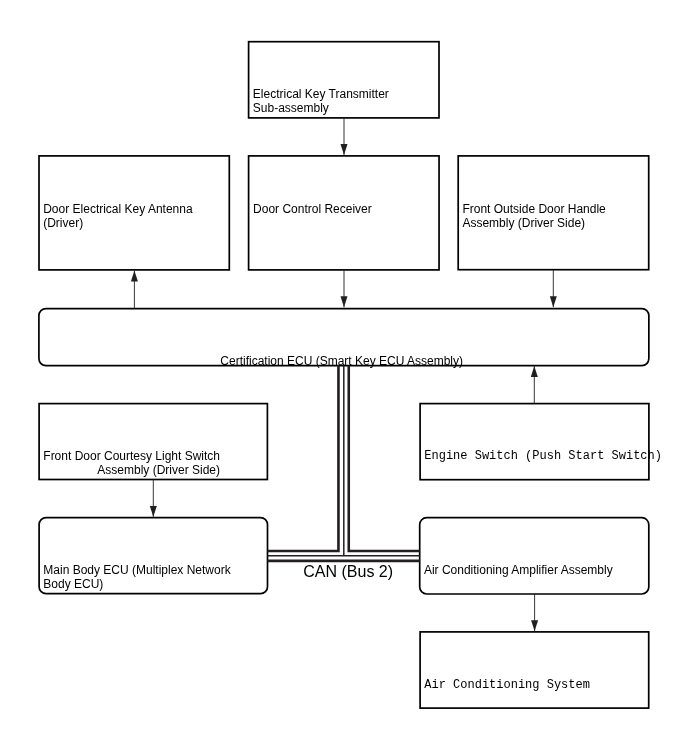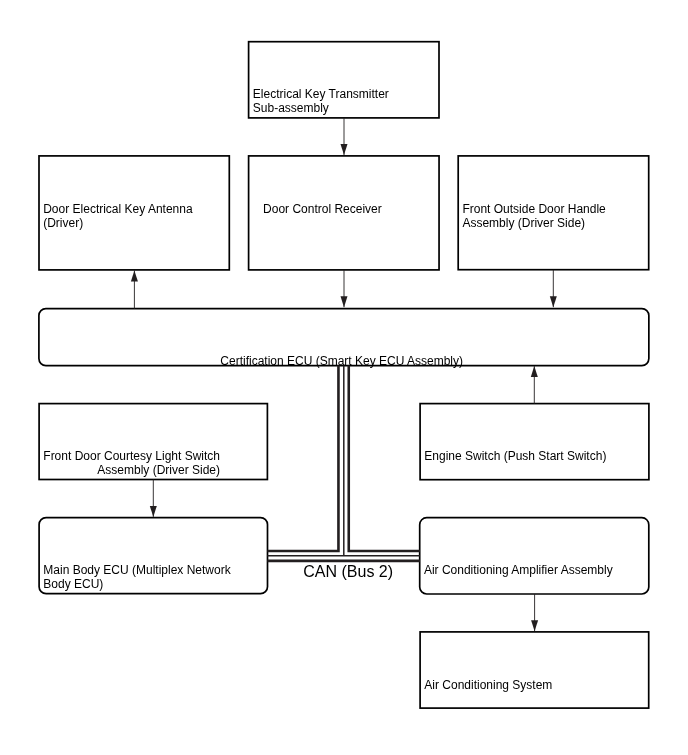--- a/index.html
+++ b/index.html
@@ -62,21 +62,21 @@
         <div class="lbl-line">Electrical Key Transmitter</div>
         <div class="lbl-line">Sub-assembly</div>
       </div>
   </div>
   <div class="node" style="left:38.15px;top:155.05px;width:192px;height:115.7px;">
     <div class="label">
         <div class="lbl-line">Door Electrical Key Antenna</div>
         <div class="lbl-line">(Driver)</div>
       </div>
   </div>
-  <div class="node" style="left:258px;top:155.05px;width:219px;height:115.7px;">
+  <div class="node" style="left:248px;top:155.05px;width:219px;height:115.7px;">
     <div class="label">
         <div class="lbl-line">Door Control Receiver</div>
       </div>
   </div>
   <div class="node" style="left:457.35px;top:155.05px;width:192.2px;height:115.5px;padding-left:22px;">
     <div class="label">
         <div class="lbl-line">Front Outside Door Handle</div>
         <div class="lbl-line">Assembly (Driver Side)</div>
       </div>
   </div>
@@ -84,37 +84,37 @@
     <div class="label">
         <div class="lbl-line">Certification ECU (Smart Key ECU Assembly)</div>
       </div>
   </div>
   <div class="node" style="left:38.25px;top:402.75px;width:230px;height:77.6px;text-align:right;">
     <div class="label">
         <div class="lbl-line">Front Door Courtesy Light Switch</div>
         <div class="lbl-line">Assembly (Driver Side)</div>
       </div>
   </div>
-  <div class="node" style="left:419.25px;top:402.75px;width:198px;height:77.8px;">
+  <div class="node" style="left:419.25px;top:402.75px;width:198px;height:77.8px;font-family:Liberation Mono, monospace;">
     <div class="label">
         <div class="lbl-line">Engine Switch (Push Start Switch)</div>
       </div>
   </div>
   <div class="node" style="left:38.25px;top:516.75px;width:230.1px;height:77.8px;">
     <div class="label">
         <div class="lbl-line">Main Body ECU (Multiplex Network</div>
         <div class="lbl-line">Body ECU)</div>
       </div>
   </div>
   <div class="node" style="left:418.85px;top:516.85px;width:230.8px;height:60px;">
     <div class="label">
         <div class="lbl-line">Air Conditioning Amplifier Assembly</div>
       </div>
   </div>
-  <div class="node" style="left:419.25px;top:631.05px;width:230.3px;height:84px;">
+  <div class="node" style="left:419.25px;top:631.05px;width:230.3px;height:84px;font-family:Liberation Mono, monospace;">
     <div class="label">
         <div class="lbl-line">Air Conditioning System</div>
       </div>
   </div>
 
   <div class="buslabel" style="left:303.3px;top:564.9px;">CAN (Bus 2)</div>
 
 </div>
 
 </body></html>

